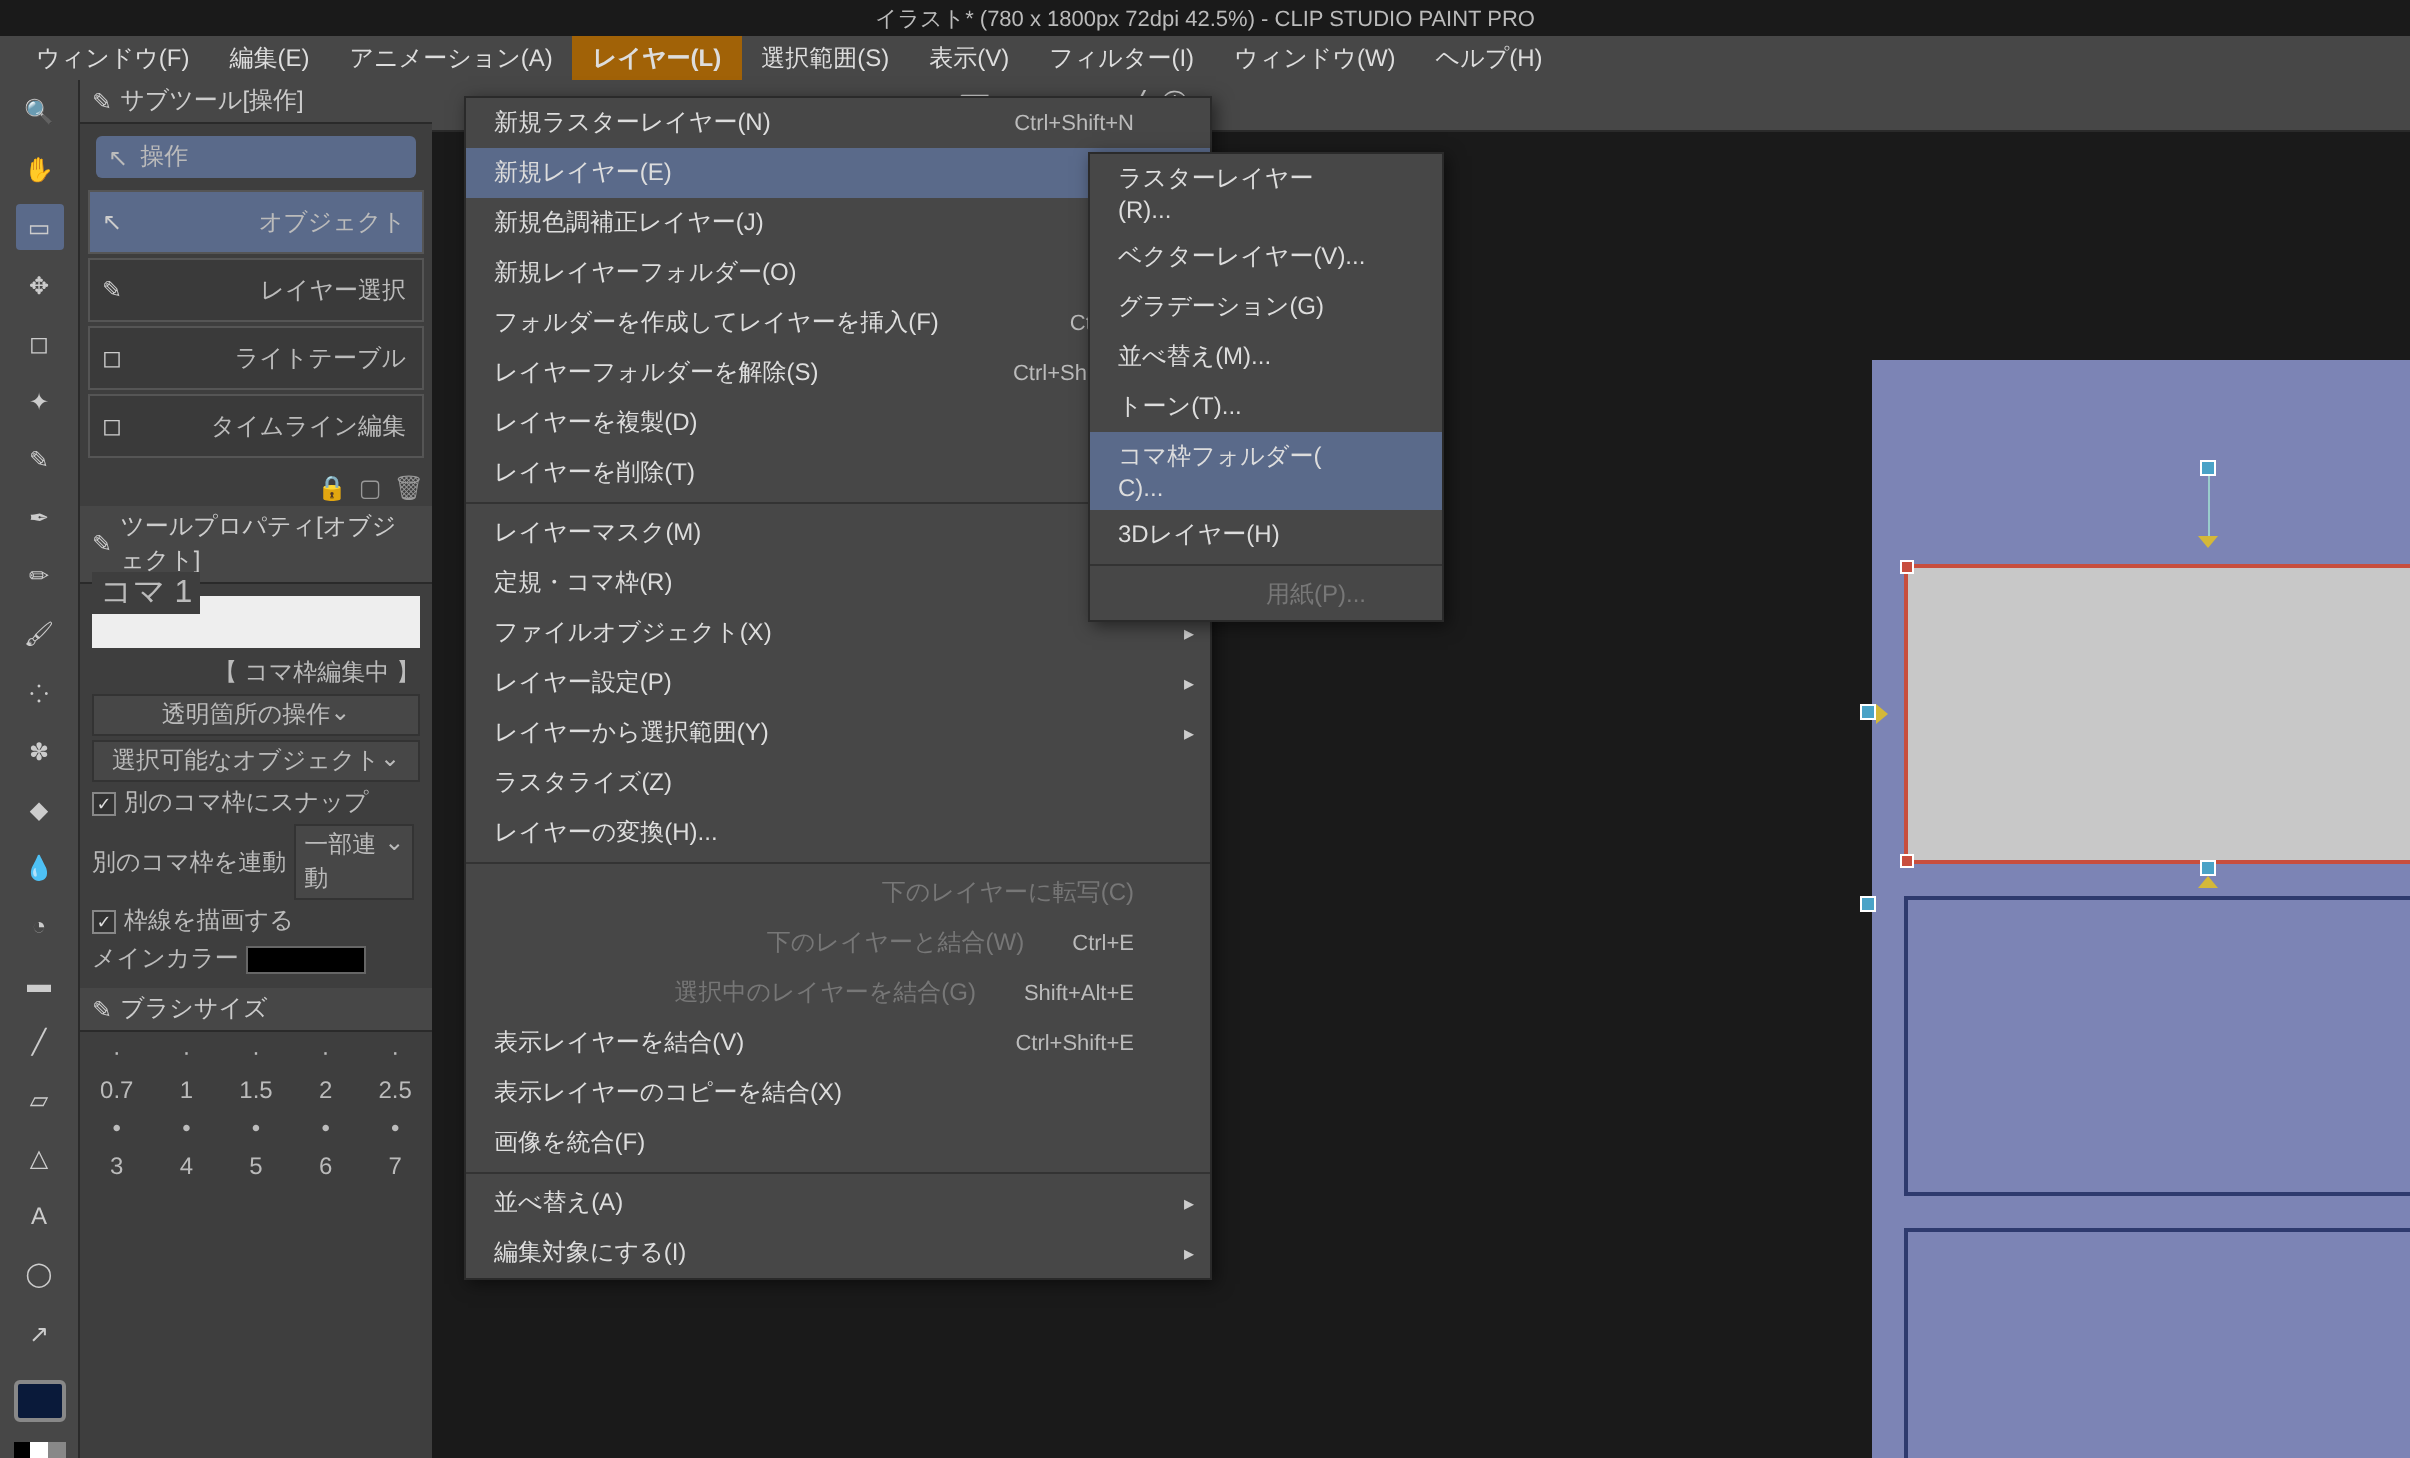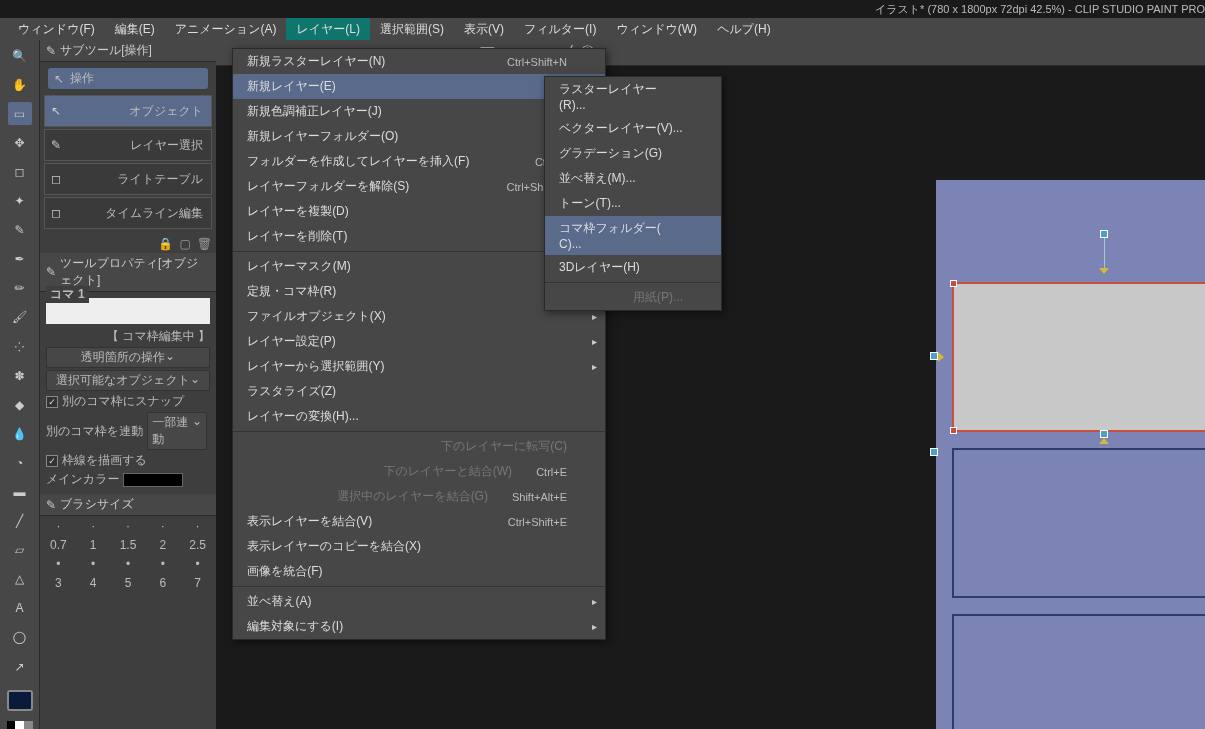--- a/index.html
+++ b/index.html
@@ -1,39 +1,39 @@
 <!DOCTYPE html>
 <html><head>
 <meta charset="utf-8">
 <style>
 * { margin: 0; padding: 0; box-sizing: border-box; font-family: "Yu Gothic", "Meiryo", sans-serif; font-size: 12px; }
 body { background: #1a1a1a; width: 1205px; height: 729px; overflow: hidden; color: #bbb; position: relative; }
-.titlebar { height: 18px; background: #1a1a1a; text-align: right; color: #bbb; font-size: 11px; padding-top: 2px; }
+.titlebar { height: 18px; background: #1a1a1a; text-align: center; color: #bbb; font-size: 11px; padding-top: 2px; }
 .menubar { height: 22px; background: #474747; display: flex; align-items: center; padding-left: 8px; }
 .menubar .mi { padding: 3px 10px; color: #ddd; cursor: pointer; }
-.menubar .mi.active { background: #0f766e; }
+.menubar .mi.active { background: #a16207; font-weight: bold; }
 .app { display: flex; height: calc(100% - 40px); }
 .toolcol { width: 40px; background: #474747; border-right: 1px solid #2a2a2a; display: flex; flex-direction: column; align-items: center; padding-top: 4px; gap: 6px; }
 .toolcol .tool { width: 24px; height: 24px; display: flex; align-items: center; justify-content: center; color: #ccc; }
 .toolcol .tool.sel { background: #5a6a8a; border-radius: 2px; }
 .toolcol .spacer { flex: 1; }
 .swatch { width: 26px; height: 22px; background: #0a1a3a; border: 2px solid #888; border-radius: 3px; margin-bottom: 4px; }
 .swatch2 { width: 26px; height: 8px; display: flex; }
 .swatch2 div { flex: 1; }
 .panels { width: 176px; background: #3e3e3e; display: flex; flex-direction: column; }
 .panel-hd { background: #474747; color: #ccc; font-size: 11px; padding: 2px 6px; display: flex; align-items: center; border-bottom: 1px solid #2a2a2a; }
 .panel-hd .ico { margin-right: 4px; }
 .subtool-list { padding: 4px; }
 .st-row { border: 1px solid #555; margin-bottom: 2px; background: #3a3a3a; height: 32px; display: flex; align-items: center; padding-right: 8px; justify-content: flex-end; font-size: 11px; position: relative; }
 .st-row.sel { background: #5a6a8a; }
 .st-row .sico { position: absolute; left: 6px; color: #ccc; }
 .srch { background: #5a6a8a; border-radius: 3px; margin: 2px 4px 6px 4px; padding: 2px 6px; font-size: 11px; display: flex; align-items: center; gap: 6px; }
 .prop-body { padding: 4px 6px; font-size: 11px; background: #3e3e3e; }
 .prop-img { background: #eee; height: 26px; margin: 2px 0 4px 0; position: relative; }
-.prop-img .tab { position: absolute; top: -12px; left: 0; background: #3e3e3e; padding: 0 4px; font-size: 12px; font-weight: bold; }
+.prop-img .tab { position: absolute; top: -12px; left: 0; background: #3e3e3e; padding: 0 4px; font-size: 16px; }
 .prop-row { display: flex; align-items: center; margin: 2px 0; gap: 4px; }
 .sel-dd { background: #474747; border: 1px solid #333; padding: 1px 4px; flex: 1; font-size: 11px; display: flex; justify-content: center; }
 .chk { width: 12px; height: 12px; border: 1px solid #888; background: #333; display: inline-flex; align-items: center; justify-content: center; font-size: 9px; }
 .chk.on::after { content: "✓"; color: #ddd; }
 .color-well { background: #000; border: 1px solid #666; width: 60px; height: 14px; }
 .brush-sizes { padding: 4px 6px; display: grid; grid-template-columns: repeat(5, 1fr); gap: 6px 10px; text-align: center; font-size: 10px; color: #bbb; }
 .brush-sizes .dot { width: 100%; height: 12px; display: flex; align-items: center; justify-content: center; }
 .minitool { display: flex; gap: 6px; padding: 2px 4px; justify-content: flex-end; color: #999; }
 .canvas-area { flex: 1; background: #1a1a1a; position: relative; overflow: hidden; }
 .topiconbar { height: 26px; background: #474747; display: flex; align-items: center; gap: 8px; padding-left: 220px; border-bottom: 1px solid #2a2a2a; }

